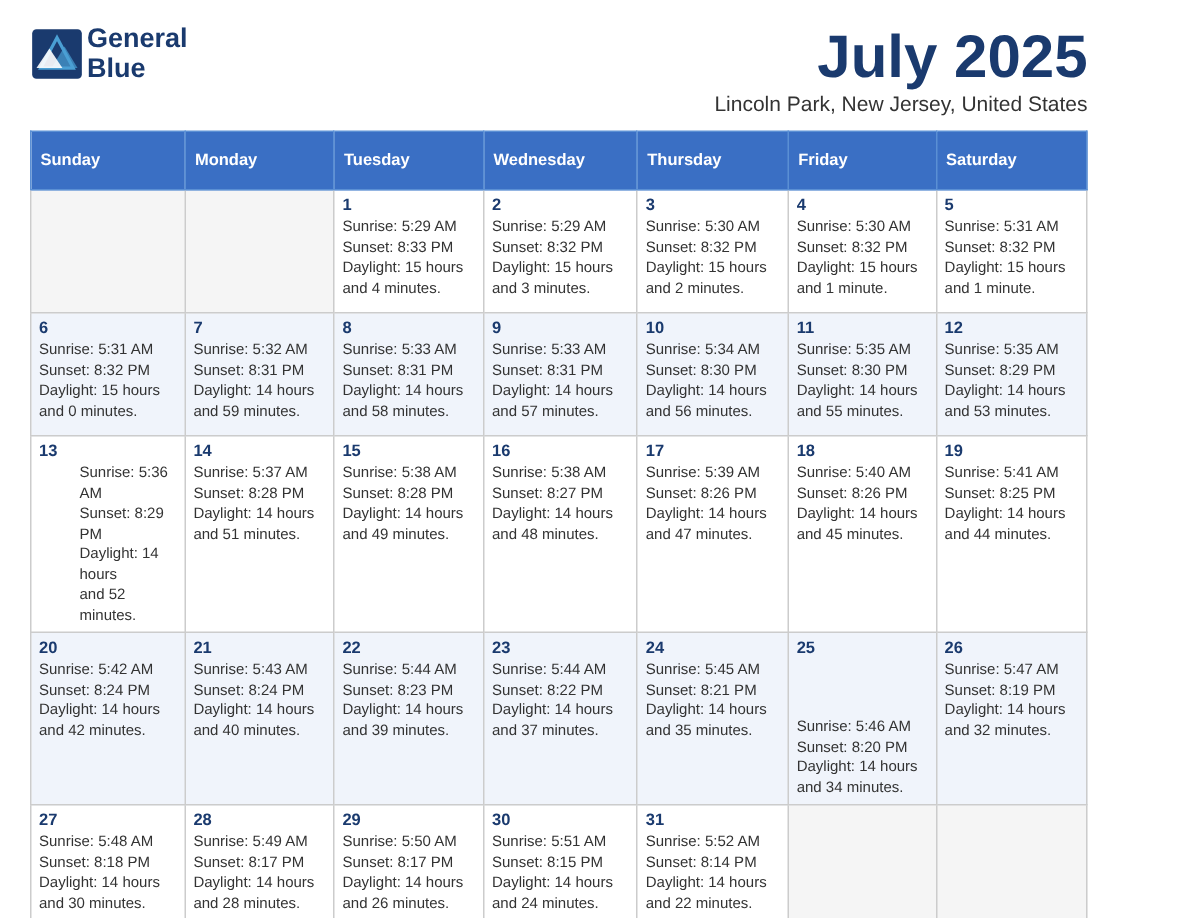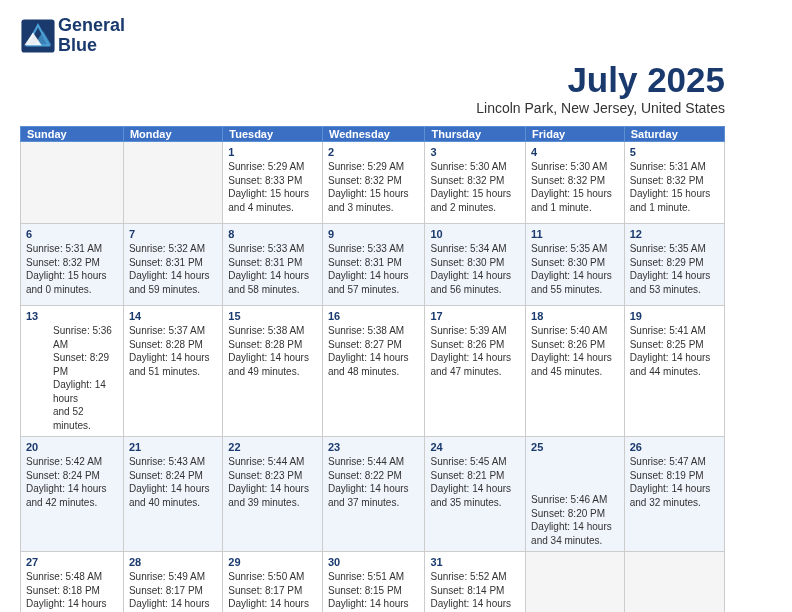--- a/index.html
+++ b/index.html
@@ -32,39 +32,38 @@
     }
     .logo-icon {
       width: 36px;
       height: 36px;
       margin-right: 2px;
     }
     .title-block {
       text-align: right;
     }
     .main-title {
-      font-size: 35px;
+      font-size: 40px;
       font-weight: bold;
       color: #1a3a6e;
-      margin-top: 44px;
     }
     .sub-title {
       font-size: 14px;
       color: #333;
     }
     .calendar {
       width: 100%;
       border-collapse: collapse;
       font-size: 9.5px;
     }
     .calendar th {
       background-color: #3a6fc4;
       color: #fff;
       text-align: left;
-      padding: 1px 6px;
+      padding: 13px 6px;
       font-size: 11px;
       font-weight: bold;
       border: 1px solid #5a8fd4;
     }
     .calendar td {
       border: 1px solid #ccc;
       vertical-align: top;
       padding: 4px 5px;
       width: 108px;
       min-height: 80px;

